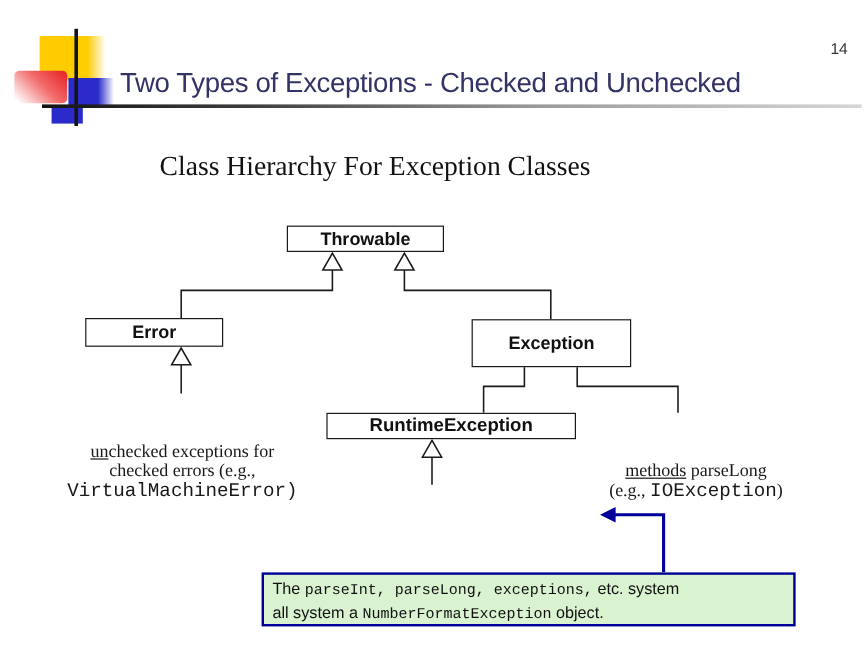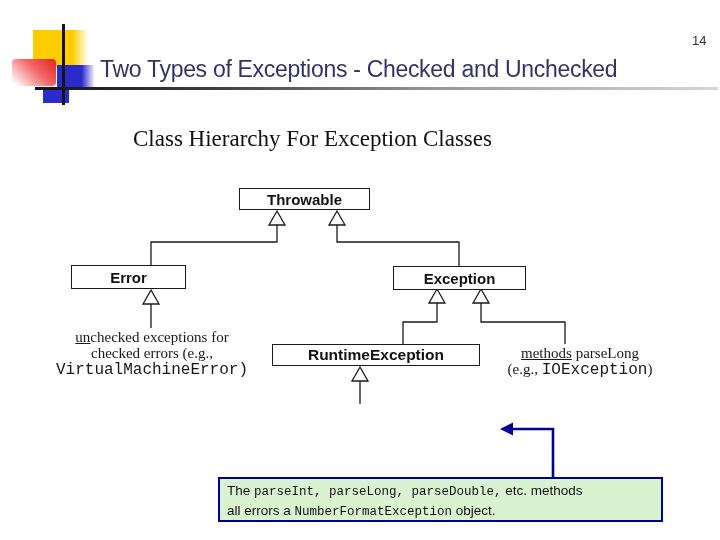--- a/index.html
+++ b/index.html
@@ -23,24 +23,24 @@
     font-size:23px; color:#333366; letter-spacing:-0.3px; white-space:nowrap; }
   
   .diagram-heading { position:absolute; left:133px; top:126px;
     font-family:"Liberation Serif", serif; font-weight:normal; font-size:23px; color:#111; white-space:nowrap; }
   svg.connectors { position:absolute; left:0; top:0; }
   .class-box { position:absolute; box-sizing:border-box; background:#ffffff; border:1.6px solid #1a1a1a;
     display:flex; align-items:center; justify-content:center;
     font-weight:bold; font-size:15px; color:#111; }
   .box-throwable { left:239px; top:188px; width:131px; height:22px; }
   .box-error     { left:71px;  top:265px; width:115px; height:24px; }
-  .box-exception { left:393px; top:266px; width:133px; height:24px; }
+  .box-exception { left:393px; top:266px; width:133px; height:40px; }
   .box-runtime   { left:272px; top:344px; width:208px; height:22px; font-size:15.5px; }
   .note { position:absolute; text-align:center; font-family:"Liberation Serif", serif;
-    font-size:15px; line-height:16px; color:#181818; }
+    font-size:15px; line-height:16px; color:#181818;margin-top:40px; }
   .note .mono { font-family:"Liberation Mono", monospace; font-size:16px; }
   .note .ul { text-decoration:underline; }
   .note-system   { left:50px;  top:329px; width:204px; }
   .note-checked  { left:495px; top:345px; width:170px; }
   .note-unchecked{ left:225px; top:405px; width:266px; }
   
   .callout { position:absolute; left:218px; top:477px; width:445px; height:45px; box-sizing:border-box;
     background:#d9f2d0; border:2px solid #000099; padding:3px 7px;
     font-size:13.5px; line-height:18.5px; color:#111; white-space:nowrap; }
   .callout .mono { font-family:"Liberation Mono", monospace; font-size:12.5px; }
@@ -102,17 +102,17 @@
     <span class="mono">VirtualMachineError)</span>
   </div>
 
   <div class="note note-checked">
     <span class="ul">methods</span><span> parseLong</span><br>
     <span>(e.g., </span><span class="mono">IOException</span><span>)</span>
   </div>
 
 
   <div class="callout">
-    <span>The </span><span class="mono">parseInt, parseLong, parseDouble,</span><span> etc. methods</span><br>
-    <span>all errors a </span><span class="mono">NumberFormatException</span><span> object.</span>
+    <span>The </span><span class="mono">parseInt, parseLong, exceptions,</span><span> etc. system</span><br>
+    <span>all system a </span><span class="mono">NumberFormatException</span><span> object.</span>
   </div>
 
 </div>
 
 </body></html>

